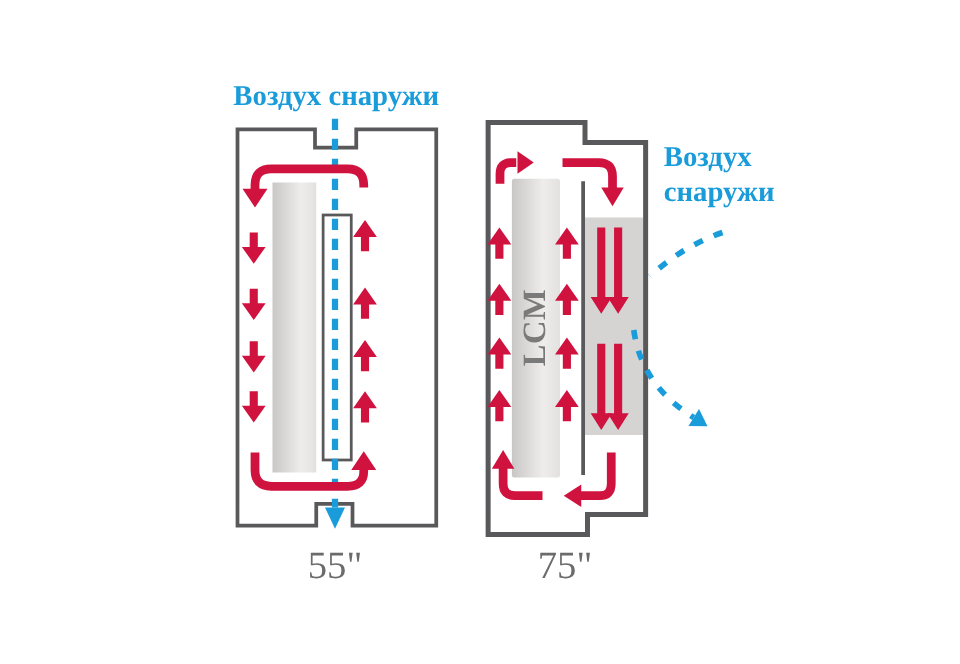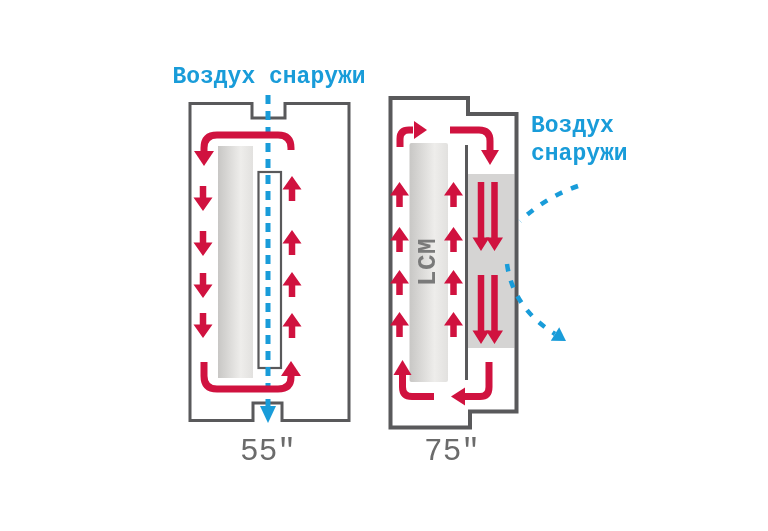--- a/index.html
+++ b/index.html
@@ -1,19 +1,19 @@
 <!DOCTYPE html>
 <html style="--red: #d0123f; --blue: #199cd9; --outline: #59595b; --panel-grad-start: #c8c7c5; --panel-grad-mid: #eeedeb; --panel-grad-end: #e2e1df; --vent-fill: #d5d4d3; --size-label: #6b6b6b; --panel-label: #7a7a7a; --background: #ffffff;"><head>
 <meta charset="utf-8">
 <style>
   html,body { margin:0; padding:0; background:#fff; }
   .canvas {
     position:relative; width:768px; height:531px;
     background:var(--background,#fff); overflow:hidden;
-    font-family:Liberation Mono, monospace;
+    font-family:Liberation Serif, serif;
   }
   .diagram-svg { position:absolute; left:0; top:0; }
   .txt { position:absolute; }
   .title {
     color:var(--blue,#199cd9); font-weight:700; font-size:23px; line-height:28px;
   }
   .title-left { left:269px; top:63px; transform:translateX(-50%); white-space:nowrap; text-align:center; }
   .title-right { left:531px; top:112px; width:118px; text-align:left; }
   .size-label {
     color:var(--size-label,#6b6b6b); font-size:31px; font-weight:400;

